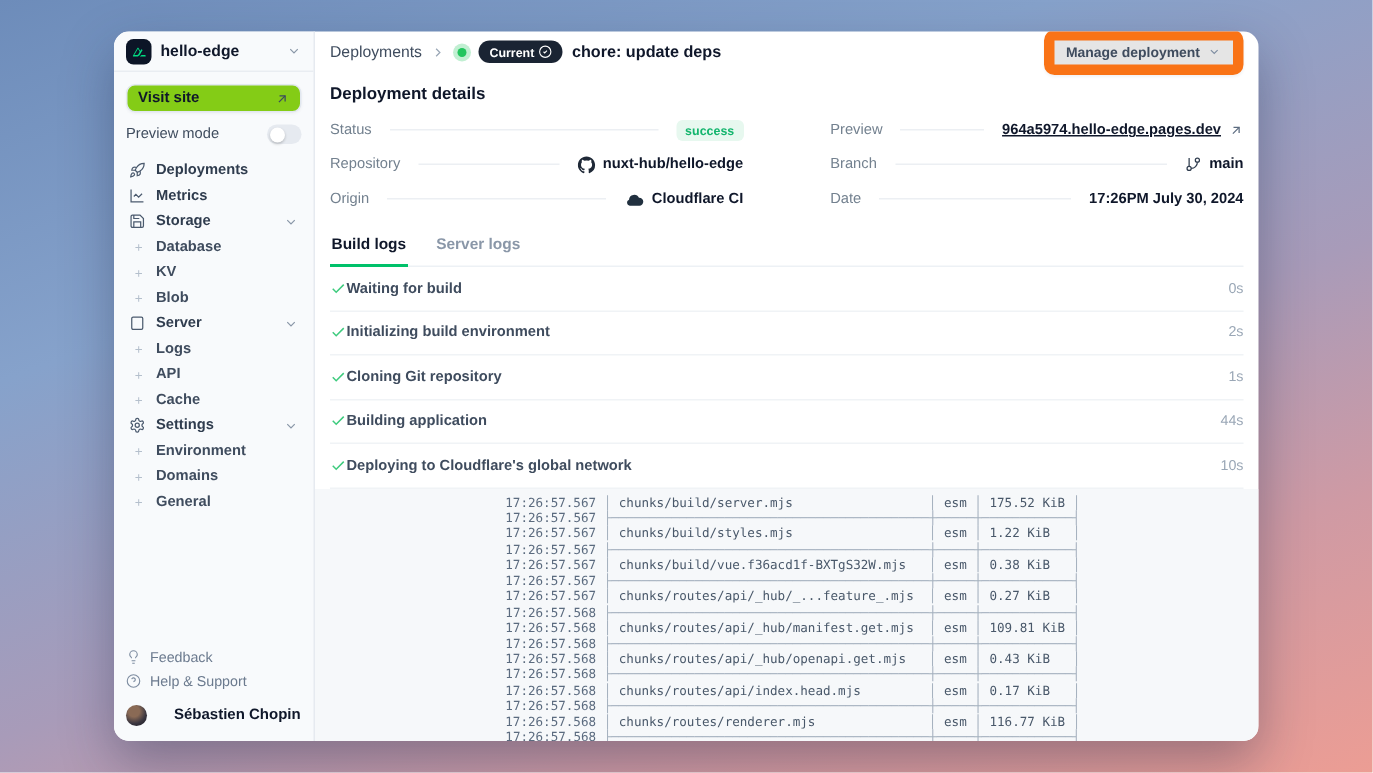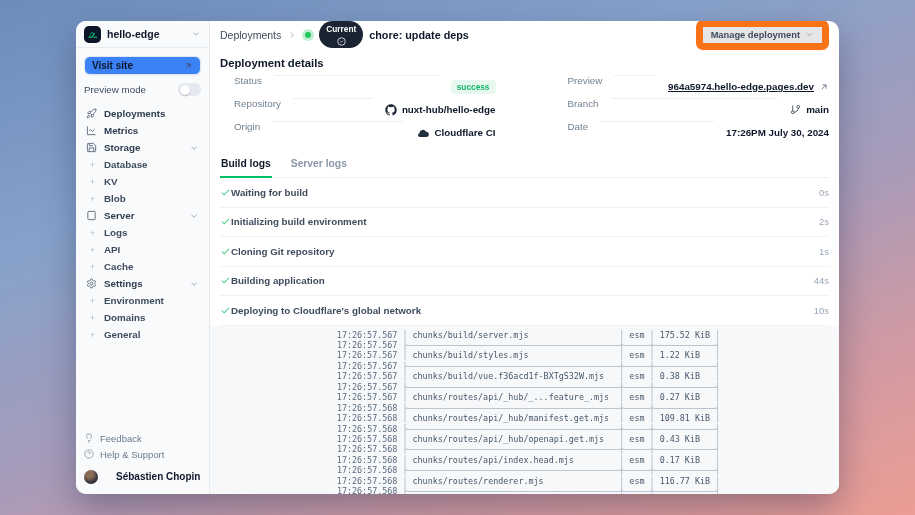--- a/index.html
+++ b/index.html
@@ -14,21 +14,21 @@
     background:#fff; border-radius:10px; overflow:hidden; display:flex;
     box-shadow:0 14px 34px rgba(25,35,65,.35);
   }
   
   .sidebar { width:134px; flex:none; background:#f8fafc; border-right:1px solid #e6eaf0; display:flex; flex-direction:column; }
   .sb-header { height:27px; flex:none; display:flex; align-items:center; gap:6px; padding:0 8px; border-bottom:1px solid #e9edf2; }
   .logo-sq { width:17px; height:17px; border-radius:5px; background:#0c1527; display:flex; align-items:center; justify-content:center; flex:none; }
   .logo-sq svg { width:11px; height:11px; }
   .site-name { font-size:10.5px; font-weight:bold; color:#0f172a; flex:1; white-space:nowrap; overflow:hidden; }
   .chev { width:10px; height:10px; stroke:#8a97a8; stroke-width:2; fill:none; flex:none; }
-  .visit-btn { margin:8px 8px 0; height:19px; background:#3b82f6; border:1px solid #e2e8f0; border-radius:6px;
+  .visit-btn { margin:8px 8px 0; height:19px; background:#84cc16; border:1px solid #e2e8f0; border-radius:6px;
     display:flex; align-items:center; justify-content:space-between; padding:0 7px; cursor:pointer;
     font-size:10px; font-weight:bold; color:#0f172a; box-shadow:0 1px 2px rgba(15,23,42,.04); }
   .visit-btn svg { width:10px; height:10px; stroke:#3c4a5d; stroke-width:2; fill:none; }
   .preview-row { margin:8px 8px 0; display:flex; align-items:center; justify-content:space-between; }
   .preview-label { font-size:9.8px; color:#3f4c5e; }
   .toggle { width:23px; height:13px; border-radius:999px; background:#e6eaf0; position:relative; cursor:pointer; }
   .toggle .knob { position:absolute; left:1.5px; top:1.5px; width:10px; height:10px; border-radius:50%; background:#fff; box-shadow:0 1px 2px rgba(0,0,0,.22); }
   .nav { margin-top:9px; padding:0 6px; flex:1; overflow:hidden; }
   .nav-item { height:17px; display:flex; align-items:center; gap:7px; padding:0 4px; border-radius:5px; cursor:pointer; }
   .nav-item svg.ic { width:11px; height:11px; stroke:#43506180; stroke:#4b5a6e; stroke-width:1.8; fill:none; flex:none; }
@@ -45,31 +45,31 @@
     background:radial-gradient(circle at 38% 30%, #8a6a55 0 28%, #3a3640 62%, #14141c 100%); }
   .user-name { font-size:10px; font-weight:bold; color:#0f172a; flex:1; white-space:nowrap; }
   .kebab { fill:#8a97a8; width:10px; height:10px; flex:none; }
   
   .main { flex:1; display:flex; flex-direction:column; min-width:0; }
   .main-header { height:27px; flex:none; display:flex; align-items:center; gap:6px; padding:0 10px; }
   .crumb { font-size:10.5px; color:#3f4c5e; cursor:pointer; }
   .crumb-chev { width:10px; height:10px; stroke:#9aa7b6; stroke-width:2; fill:none; }
   .live-dot { width:6px; height:6px; border-radius:50%; background:#22c55e; box-shadow:0 0 0 3px rgba(34,197,94,.28); margin:0 2px; }
   .cur-badge { display:inline-flex; align-items:center; gap:3px; background:#1a2433; color:#fff;
-    font-size:8.3px; font-weight:bold; padding:2.5px 7px; border-radius:999px;flex-direction:column; }
+    font-size:8.3px; font-weight:bold; padding:2.5px 7px; border-radius:999px; }
   .cur-badge svg { width:9px; height:9px; stroke:#fff; stroke-width:2; fill:none; }
   .dep-title { font-size:10.8px; font-weight:bold; color:#0f172a; flex:1; white-space:nowrap; overflow:hidden; }
   .manage-btn { flex:none; display:flex; align-items:center; gap:5px; background:#e5e5e5; border:7px solid #f97316;
     border-radius:7px; padding:3px 8px; font-size:9.3px; font-weight:600; color:#3f4c5e; cursor:pointer;
     box-shadow:0 1px 2px rgba(15,23,42,.05); }
   .manage-btn svg { width:9px; height:9px; stroke:#7d8ca0; stroke-width:2; fill:none; }
   .content { padding:0 10px; flex:none; }
   .dd-heading { margin:9px 0 6px; font-size:11.3px; font-weight:bold; color:#0f172a; }
   .dgrid { display:grid; grid-template-columns:1fr 1fr; column-gap:58px; }
-  .drow { height:23px; display:flex; gap:12px;margin-left:14px; }
+  .drow { height:23px; display:flex; align-items:center; gap:12px; }
   .dlabel { font-size:9.8px; color:#73818f; flex:none; }
   .leader { flex:1; border-top:1px solid #eceff3; }
   .dval { flex:none; display:flex; align-items:center; gap:5px; font-size:9.8px; font-weight:bold; color:#0f172a; }
   .badge-success { background:#e7f8ef; color:#13b56d; font-size:8.3px; font-weight:bold; padding:2px 6px; border-radius:4px; }
   .gh-ic { width:12px; height:12px; fill:#1f2937; }
   .cloud-ic { width:14px; height:14px; fill:#21303f; }
   .branch-ic { width:11px; height:11px; stroke:#2f3c4e; stroke-width:1.8; fill:none; }
   .ext-ic { width:10px; height:10px; stroke:#5b6b7f; stroke-width:2; fill:none; }
   .link { text-decoration:underline; cursor:pointer; }
   .tabs { margin-top:10px; display:flex; gap:18px; border-bottom:1px solid #edf1f5; }

